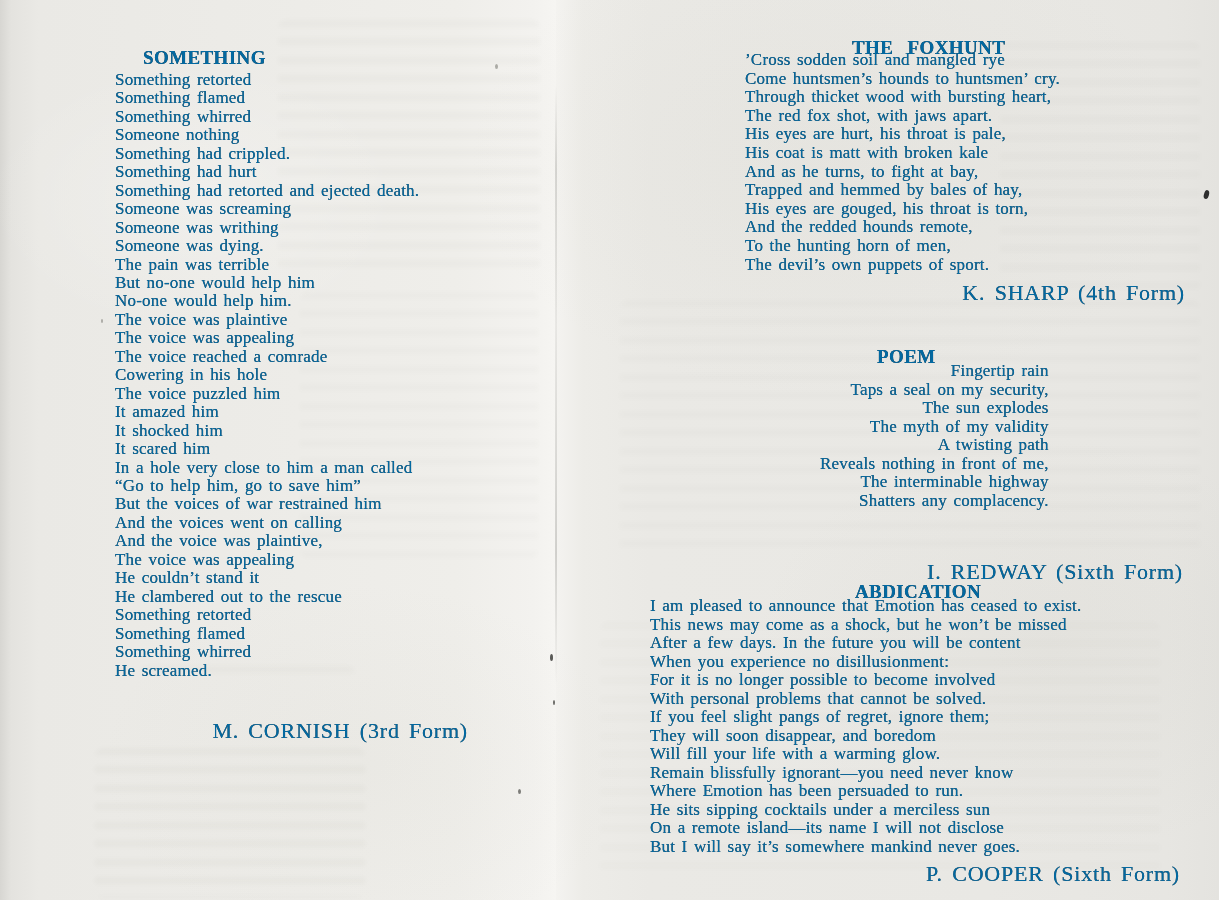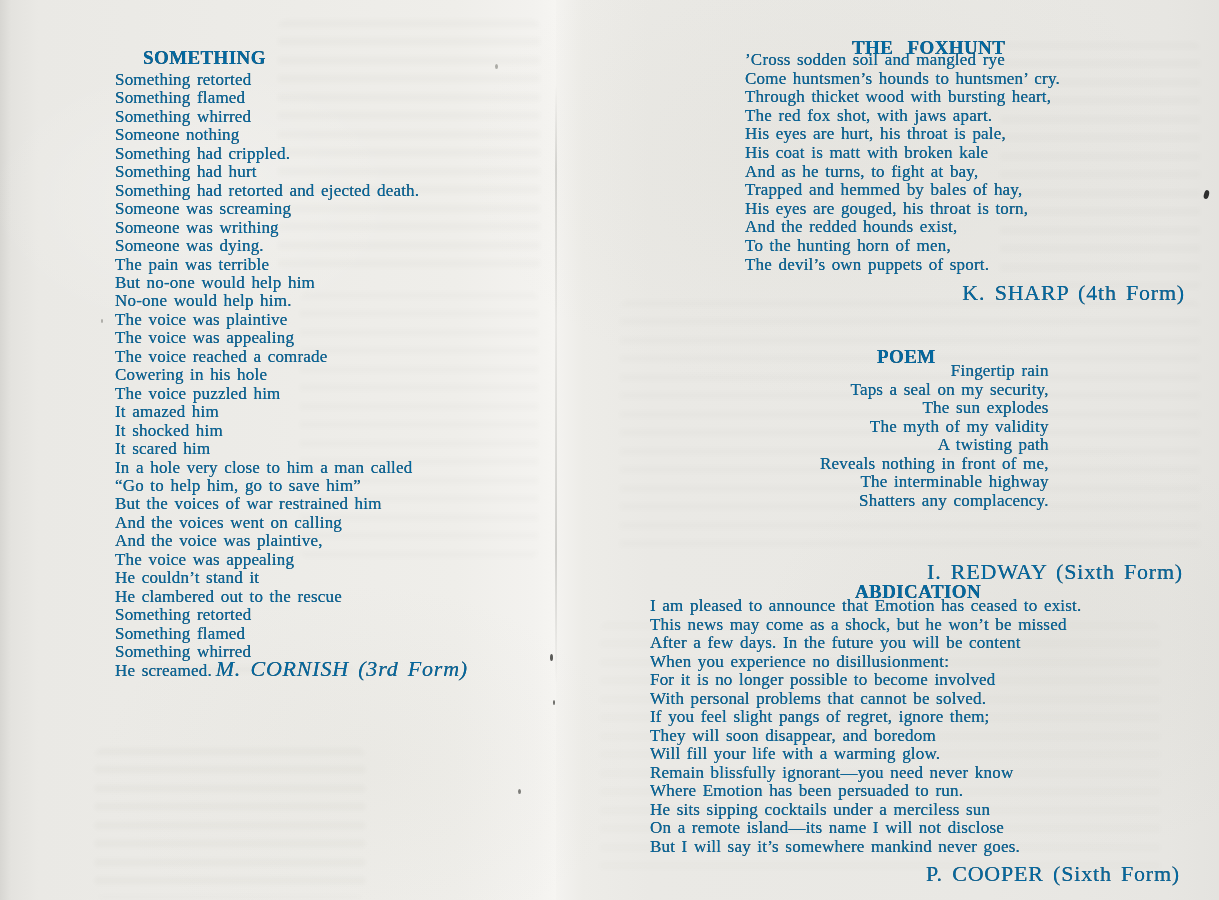--- a/index.html
+++ b/index.html
@@ -100,21 +100,21 @@
   .l-foxhunt    { left: 745px; top: 51px;  line-height: 18.6px;  }
   .l-poem       { left: 820px; top: 362px; line-height: 18.5px; text-align: right;  }
   .l-abdication { left: 650px; top: 597px; line-height: 18.5px;  }
 
   .attribution {
     position: absolute; z-index: 5;
     font-size: 22px; line-height: 1; white-space: nowrap;
     letter-spacing: .8px; word-spacing: 3px;
     text-shadow: 0 0 .4px rgba(25,25,25,.8);
   }
-  .a-cornish { right: 751px; top: 658px; font-style: italic; }
+  .a-cornish { right: 751px; top: 720px; }
   .a-sharp   { right: 34px;  top: 282px; }
   .a-redway  { right: 36px;  top: 516px; margin-top: 45px; }
   .a-cooper  { right: 39px;  top: 863px; }
 </style>
 </head>
 <body>
 
 <div class="sheet">
 
   <div class="page page-left"></div>
@@ -179,21 +179,21 @@
   <div class="poem-lines l-foxhunt">
       <div class="pline">’Cross sodden soil and mangled rye</div>
       <div class="pline">Come huntsmen’s hounds to huntsmen’ cry.</div>
       <div class="pline">Through thicket wood with bursting heart,</div>
       <div class="pline">The red fox shot, with jaws apart.</div>
       <div class="pline">His eyes are hurt, his throat is pale,</div>
       <div class="pline">His coat is matt with broken kale</div>
       <div class="pline">And as he turns, to fight at bay,</div>
       <div class="pline">Trapped and hemmed by bales of hay,</div>
       <div class="pline">His eyes are gouged, his throat is torn,</div>
-      <div class="pline">And the redded hounds exist,</div>
+      <div class="pline">And the redded hounds remote,</div>
       <div class="pline">To the hunting horn of men,</div>
       <div class="pline">The devil’s own puppets of sport.</div>
     </div>
   <div class="attribution a-sharp">K. SHARP (4th Form)</div>
 
   <h2 class="poem-title t-poem">POEM</h2>
   <div class="poem-lines l-poem">
       <div class="pline">Fingertip rain</div>
       <div class="pline">Taps a seal on my security,</div>
       <div class="pline">The sun explodes</div>

